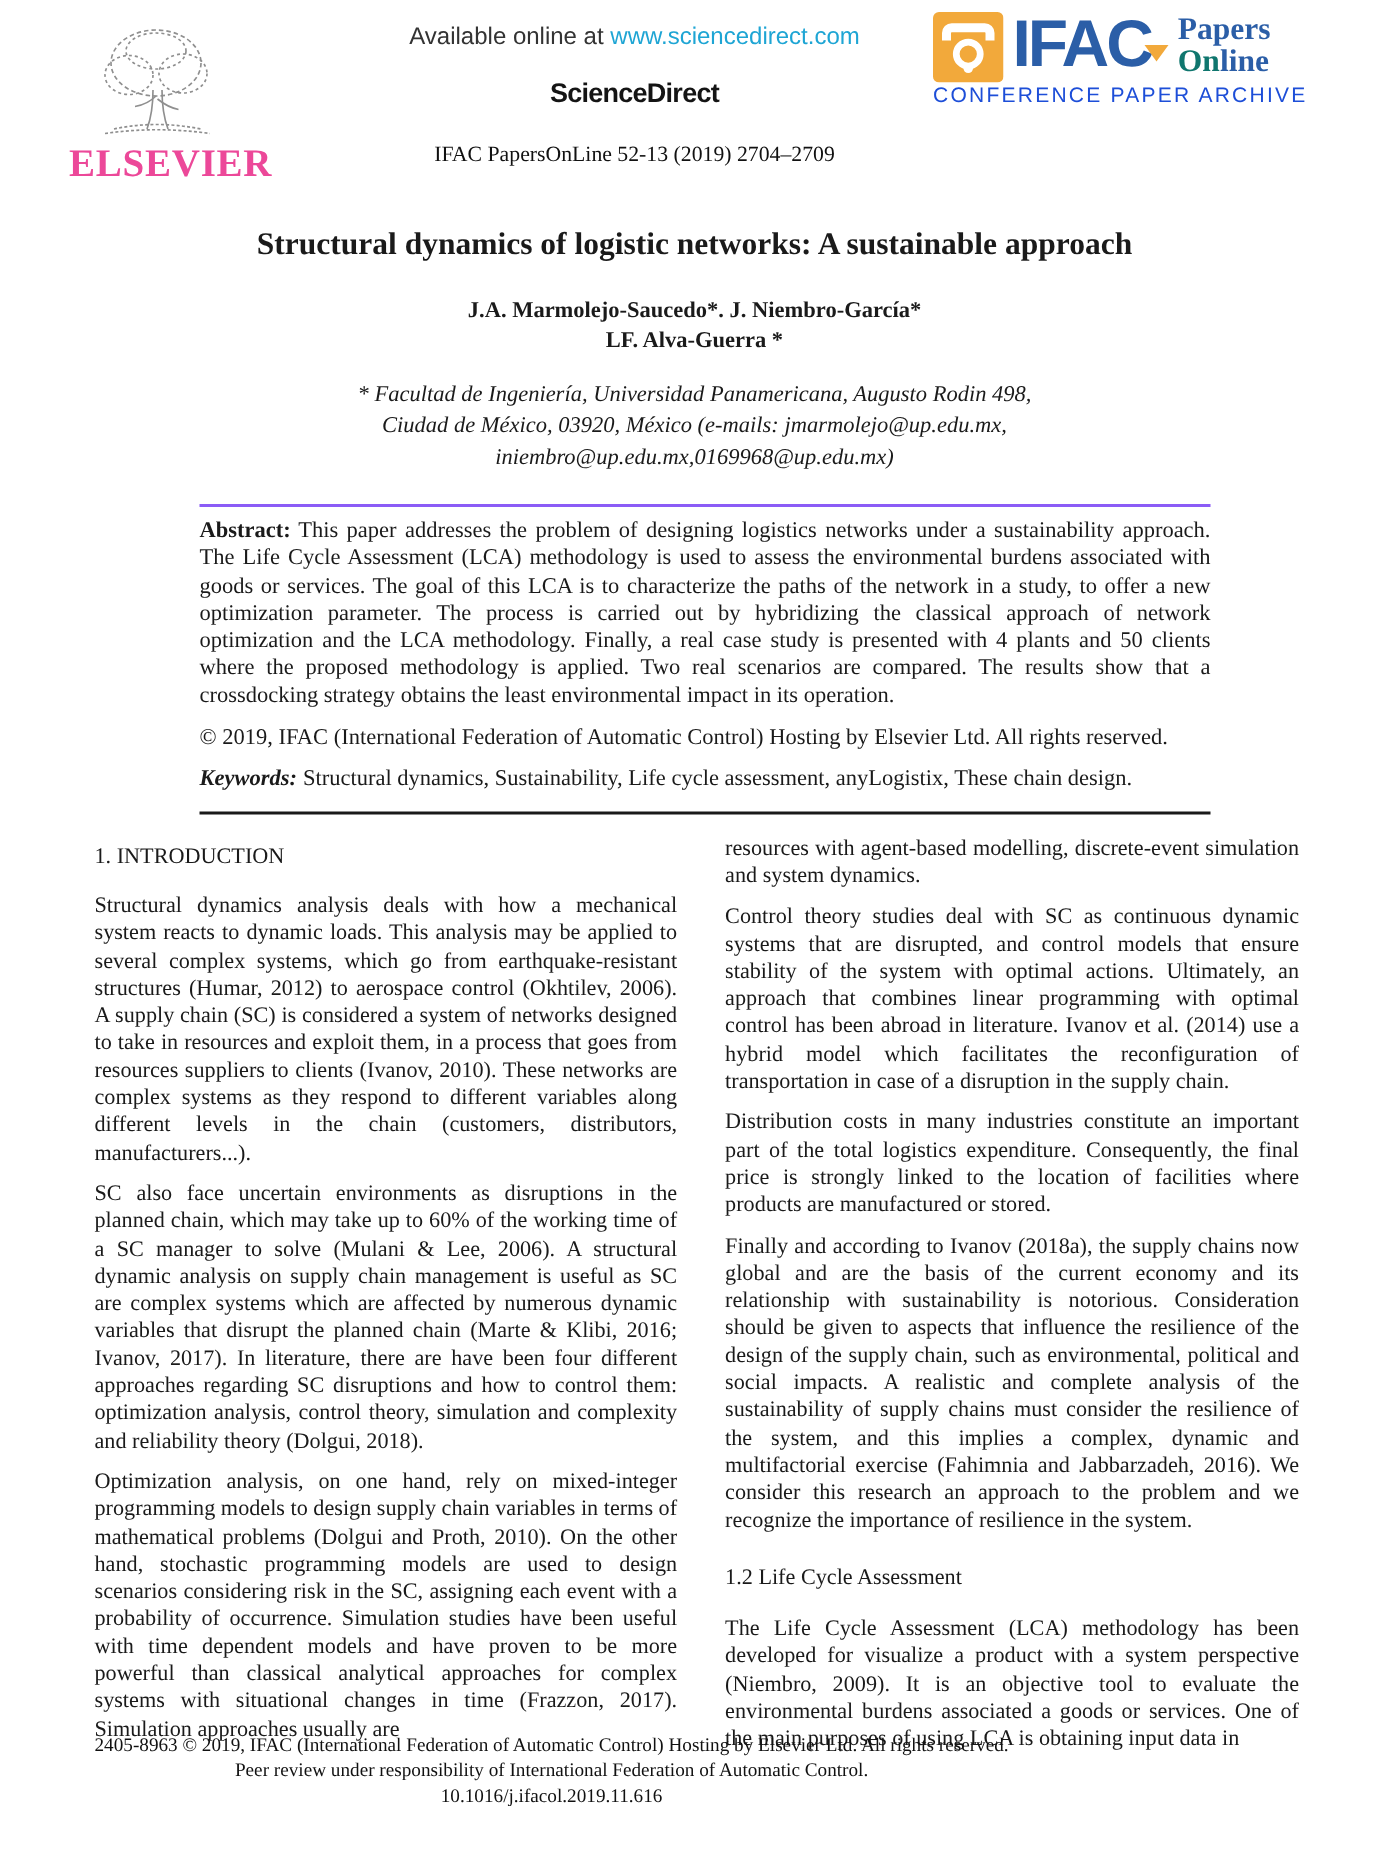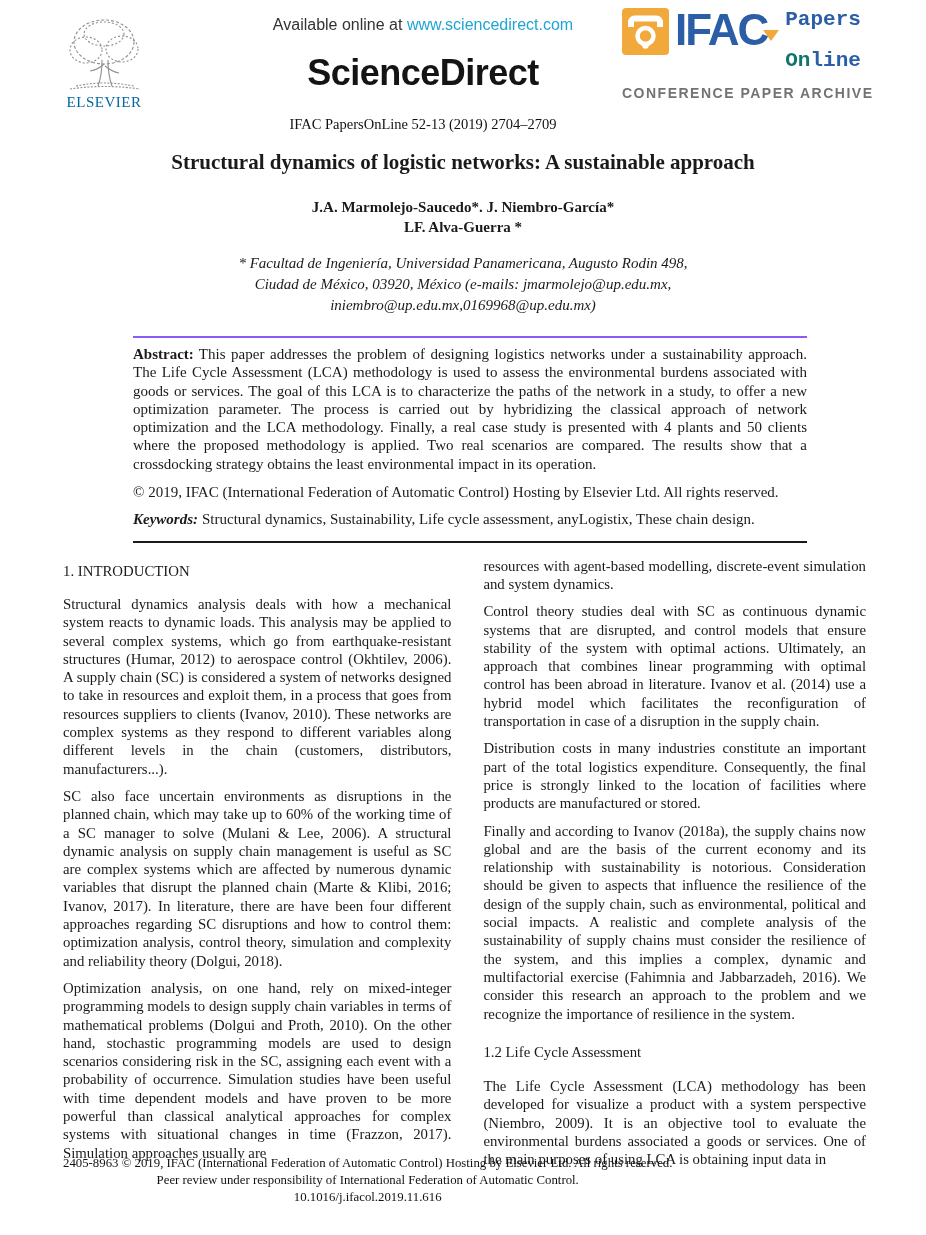--- a/index.html
+++ b/index.html
@@ -15,38 +15,39 @@
     overflow: hidden;
   }
 
   
   .header { position: relative; height: 128px; }
 
   .elsevier { position: absolute; left: 46px; top: 16px; width: 116px; text-align: center; }
   .elsevier svg { display: block; margin: 0 auto; }
   .elsevier-word {
     font-family: "Liberation Serif", serif;
-    font-size: 15px;
+    font-size: 26px;
     letter-spacing: 0.5px;
-    color: #0369a1;
+    color: #ec4899;
     margin-top: -2px;
+    font-weight: bold;
   }
 
   .header-center { position: absolute; left: 223px; top: 16px; width: 400px; text-align: center; }
   .avail {
     font-family: "Liberation Sans", sans-serif;
     font-size: 16px;
     color: #333;
   }
   .avail a { color: #1ea5d4; text-decoration: none; }
   .sd-logo {
     margin-top: 18px;
     font-family: "Liberation Sans", sans-serif;
     font-weight: bold;
-    font-size: 36px;
+    font-size: 18px;
     letter-spacing: -0.5px;
     color: #141414;
   }
   .journal-line { margin-top: 22px; font-size: 14.5px; color: #111; }
 
   .ifac-logo { position: absolute; left: 622px; top: 8px; width: 290px; }
   .ifac-row { display: flex; align-items: flex-start; }
   .ifac-symbol { flex: 0 0 auto; }
   .ifac-word {
     font-family: "Liberation Sans", sans-serif;
@@ -59,36 +60,35 @@
   }
   .ifac-arrow {
     width: 0; height: 0;
     border-left: 8px solid transparent;
     border-right: 8px solid transparent;
     border-top: 11px solid #f2a93b;
     margin: 22px 0 0 -4px;
   }
   .ifac-papers {
     display: flex; flex-direction: column;
-    font-family: Liberation Mono, monospace;
+    font-family: Liberation Serif, serif;
     font-weight: bold;
     font-size: 21px;
     line-height: 21px;
     color: #2b5ea7;
     margin: 1px 0 0 6px;
-    gap: 20px;
   }
   .ifac-on { color: #0f766e; }
   .ifac-sub {
-    margin-top: 14px;
-    font-family: "Liberation Sans", sans-serif;
-    font-weight: bold;
+    margin-top: 0;
+    font-family: "Liberation Sans", sans-serif;
+    font-weight: normal;
     font-size: 14px;
     letter-spacing: 1.5px;
-    color: #737373;
+    color: #1d4ed8;
     white-space: nowrap;
   }
 
   
   .title {
     margin-top: 22px;
     text-align: center;
     font-size: 21px;
     font-weight: bold;
   }

